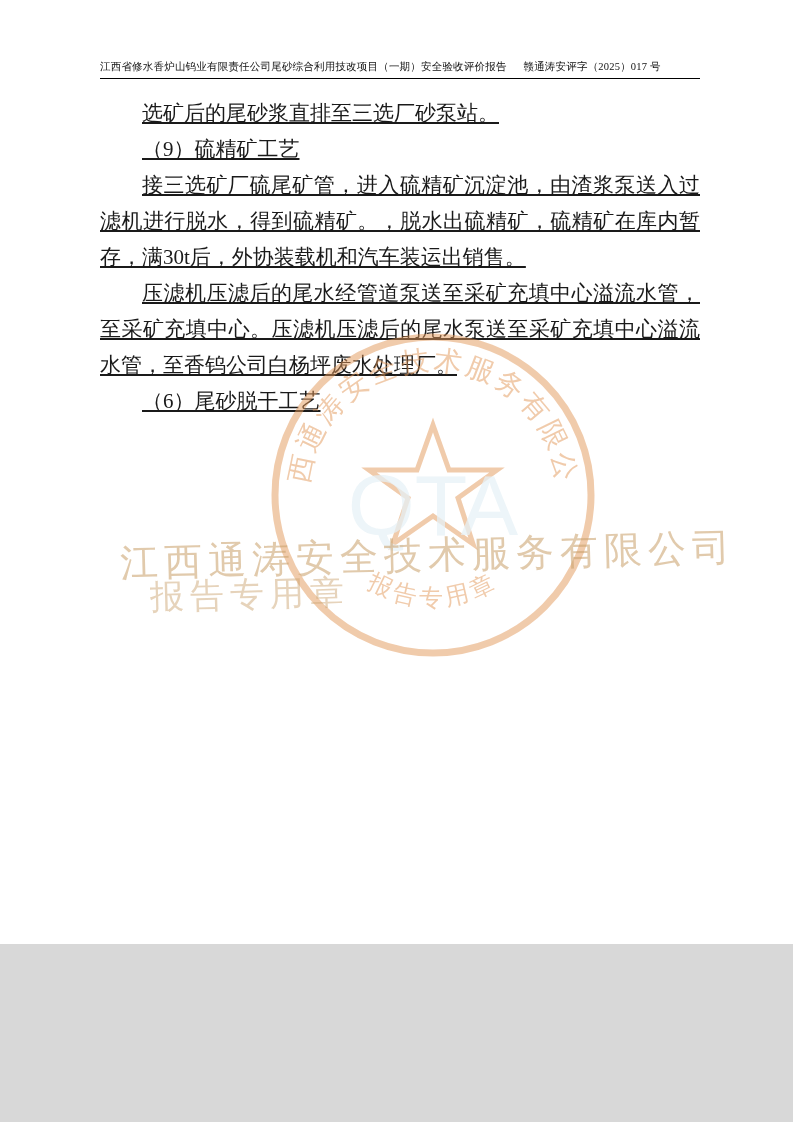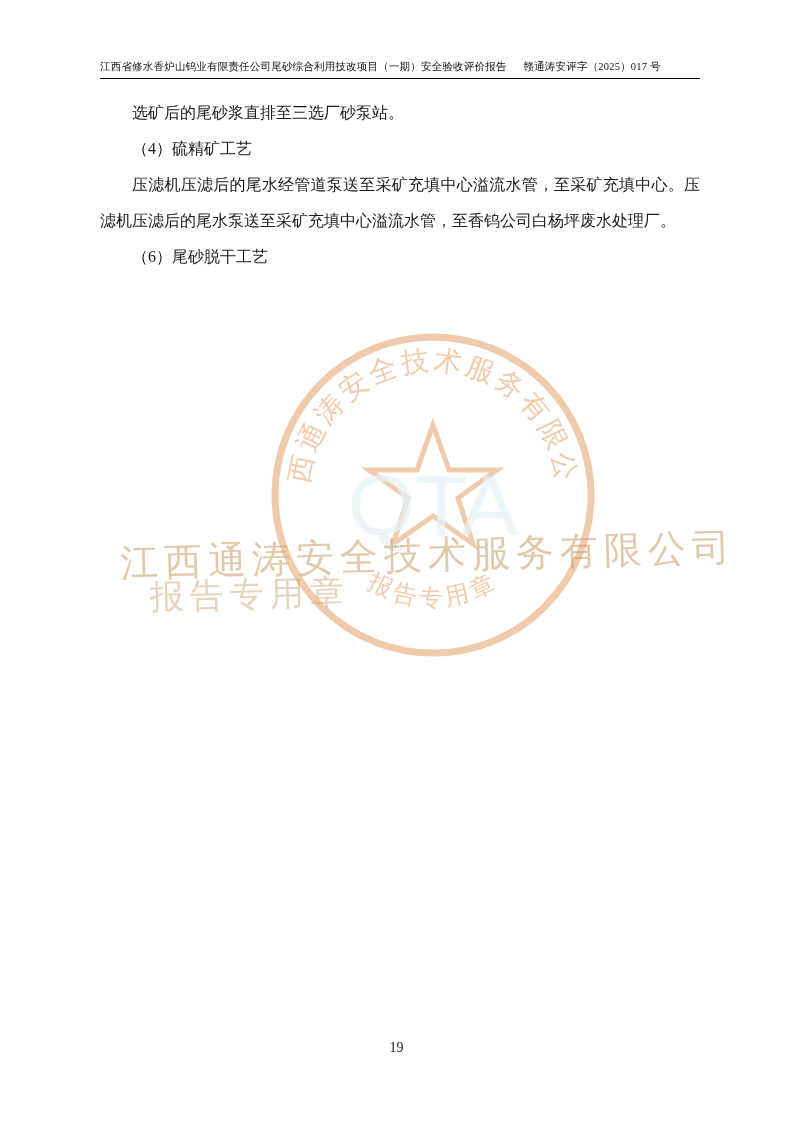--- a/index.html
+++ b/index.html
@@ -3,21 +3,21 @@
 <meta charset="utf-8">
 <style>
   html, body {
     margin: 0;
     padding: 0;
     background: #d8d8d8;
   }
   .page {
     position: relative;
     width: 793px;
-    height: 1122px;
+    height: 944px;
     background: #ffffff;
     margin: 0 auto;
     overflow: hidden;
     font-family: "Liberation Serif", "DejaVu Serif", serif;
     color: #1a1a1a;
   }
 
   
   .header {
     position: absolute;
@@ -39,24 +39,25 @@
     height: 1px;
     background: #000;
   }
 
   
   .body {
     position: absolute;
     top: 95px;
     left: 100px;
     width: 600px;
-    font-size: 16px;
+    font-size: 21px;
     line-height: 36px;
     text-align: justify;
     text-justify: inter-ideograph;
+    text-decoration: underline;
   }
   .para {
     margin: 0;
     text-indent: 2em;
   }
 
   
   .page-number {
     position: absolute;
     top: 1040px;
@@ -129,20 +130,21 @@
       </text>
       <polygon points="165,95 181,140 229,140 190,168 205,214 165,186 125,214 140,168 101,140 149,140" fill="none" stroke="#e2985a" stroke-width="5"></polygon>
       <text x="165" y="205" fill="#cfe4ee" font-size="86" font-family="Liberation Sans, sans-serif" text-anchor="middle" opacity="0.75">QTA</text>
     </svg>
   </div>
   <div class="wm-text wm-line1">江西通涛安全技术服务有限公司</div>
   <div class="wm-text wm-line2">报告专用章</div>
 
   <div class="body">
     <p class="para">选矿后的尾砂浆直排至三选厂砂泵站。</p>
-    <p class="para">（4）硫精矿工艺</p>
+    <p class="para">（9）硫精矿工艺</p>
+    <p class="para">接三选矿厂硫尾矿管，进入硫精矿沉淀池，由渣浆泵送入过滤机进行脱水，得到硫精矿。，脱水出硫精矿，硫精矿在库内暂存，满30t后，外协装载机和汽车装运出销售。</p>
     <p class="para">压滤机压滤后的尾水经管道泵送至采矿充填中心溢流水管，至采矿充填中心。压滤机压滤后的尾水泵送至采矿充填中心溢流水管，至香钨公司白杨坪废水处理厂。</p>
     <p class="para">（6）尾砂脱干工艺</p>
   </div>
 
   <div class="page-number">19</div>
 
 </div>
 
 </body></html>

